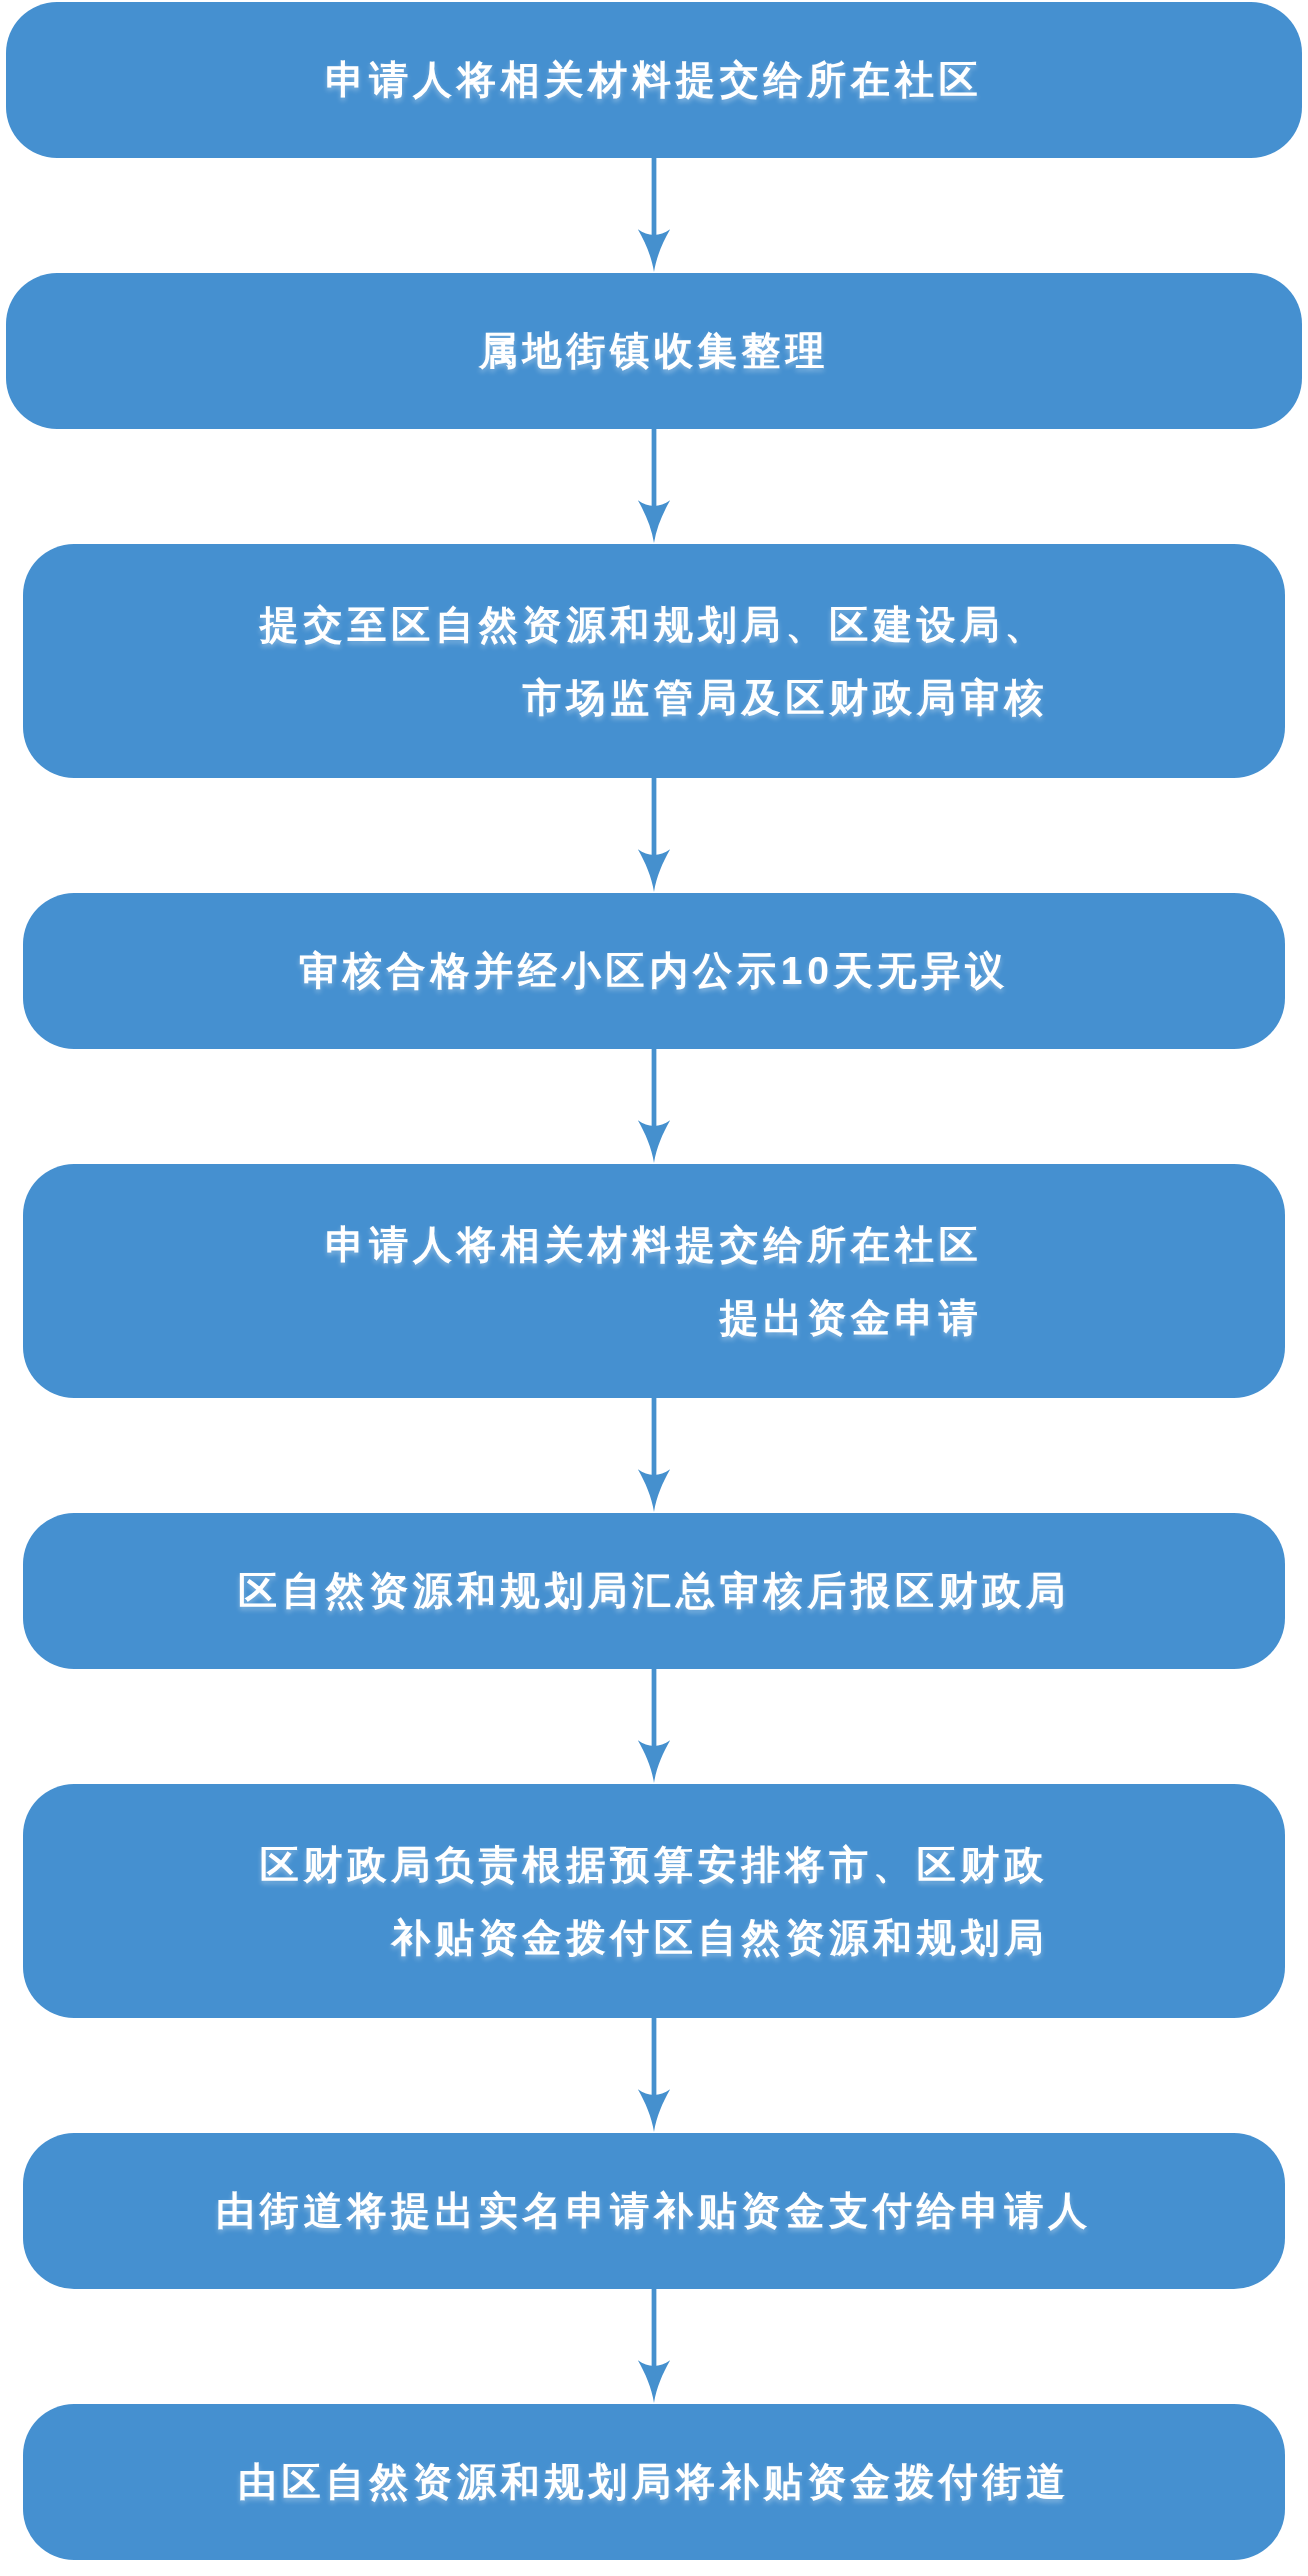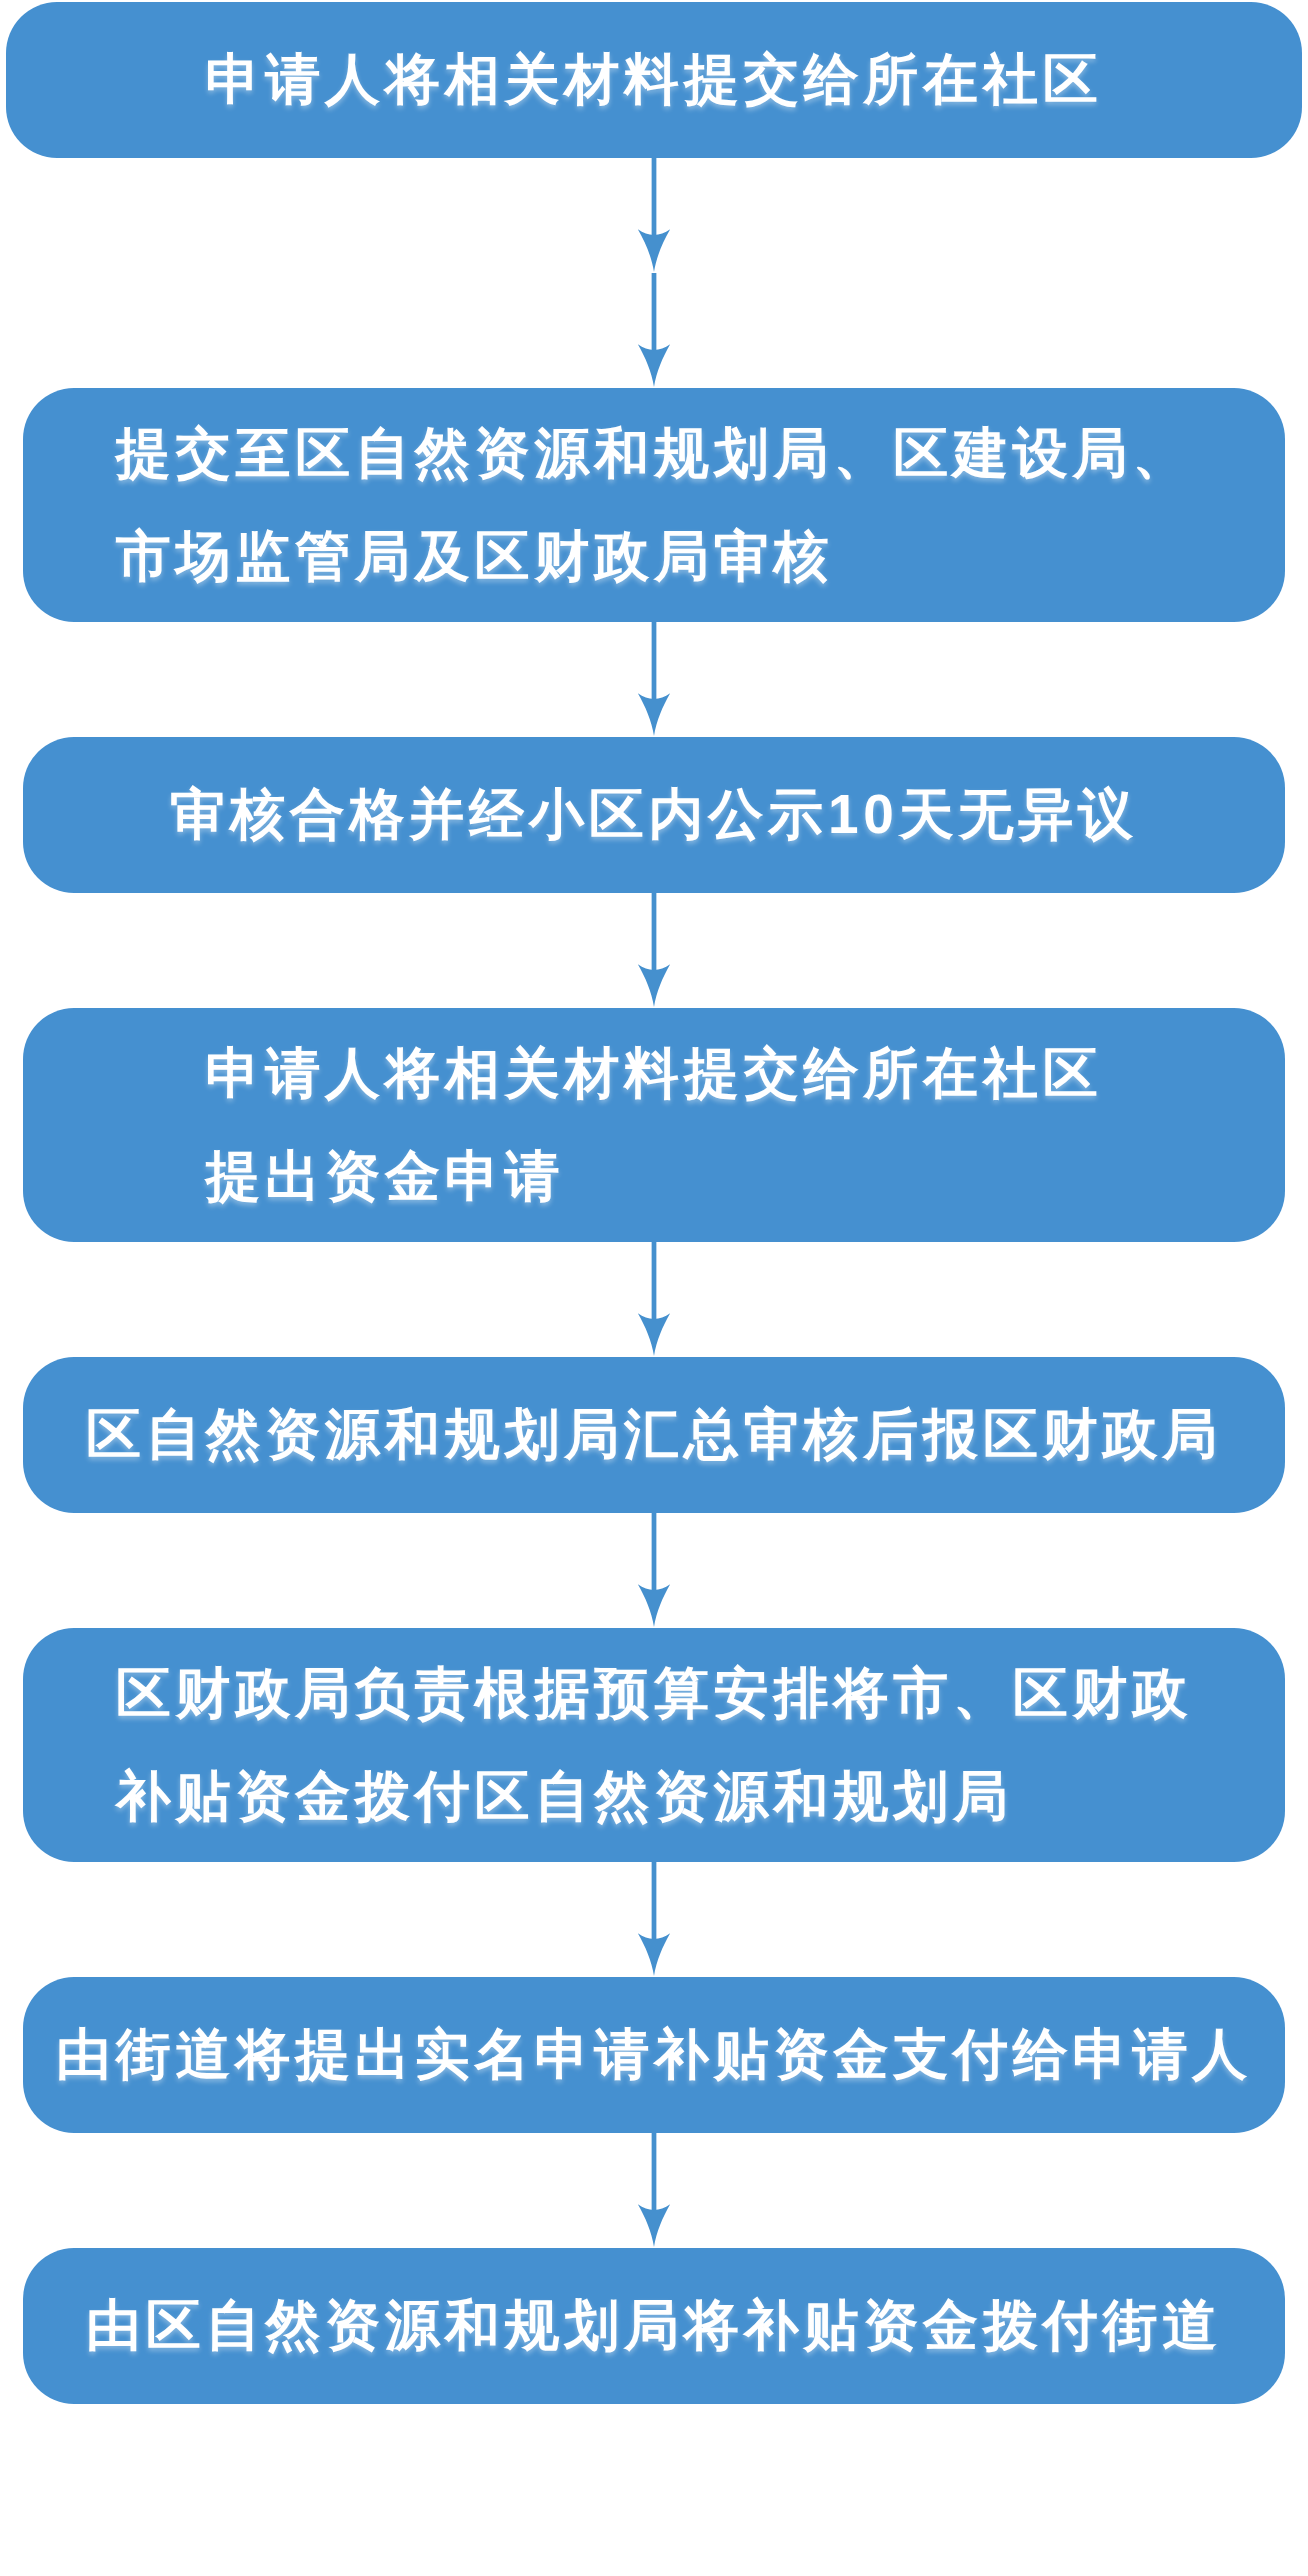--- a/index.html
+++ b/index.html
@@ -26,23 +26,23 @@
     flex-direction: column;
     align-items: stretch;
   }
   .box {
     background: var(--box-color);
     border-radius: 51px;
     color: var(--text-color);
     display: flex;
     align-items: center;
     justify-content: center;
-    text-align: left;
+    text-align: right;
     font-weight: bold;
-    font-size: 55px;
+    font-size: 39px;
     letter-spacing: 4.8px;
     line-height: 1.88;
     white-space: pre-line;
     text-shadow: 0 2.9px 4.8px rgba(255,255,255,0.35);
   }
   .h-s { height: 156px; }
   .h-l { height: 234px; }
   .m-sm { margin: 0 5.7px; }
   .m-md { margin: 0 23px; }
   .arrow {
@@ -64,20 +64,23 @@
     <span>申请人将相关材料提交给所在社区</span>
   </div>
 
   <div class="arrow">
     <svg width="42" height="115" viewBox="0 0 44 121" xmlns="http://www.w3.org/2000/svg">
       <rect class="shaft" x="19.5" y="0" width="5" height="86"></rect>
       <path class="head" d="M22 120 C19.5 104 13 89 5 75 C16 83 28 83 39 75 C31 89 24.5 104 22 120 Z"></path>
     </svg>
   </div>
 
+  <div class="box h-s m-sm">
+    <span>属地街镇收集整理</span>
+  </div>
 
   <div class="arrow">
     <svg width="42" height="115" viewBox="0 0 44 121" xmlns="http://www.w3.org/2000/svg">
       <rect class="shaft" x="19.5" y="0" width="5" height="86"></rect>
       <path class="head" d="M22 120 C19.5 104 13 89 5 75 C16 83 28 83 39 75 C31 89 24.5 104 22 120 Z"></path>
     </svg>
   </div>
 
   <div class="box h-l m-md">
     <span>提交至区自然资源和规划局、区建设局、

